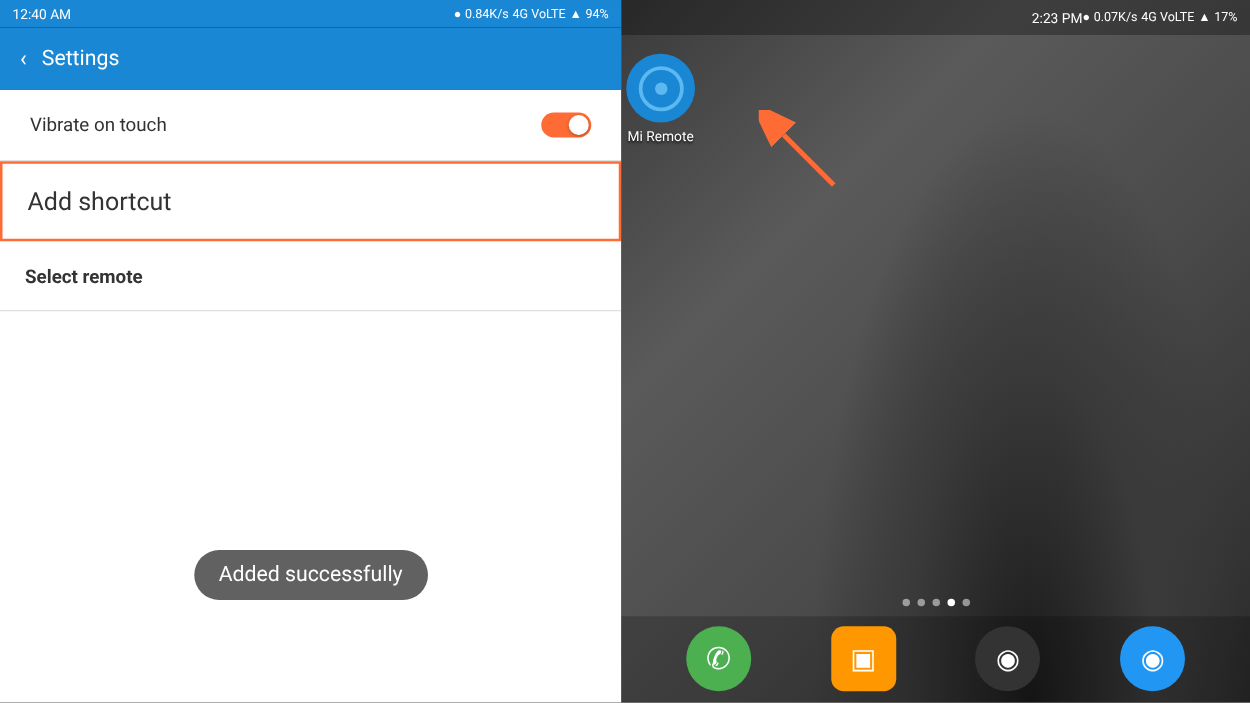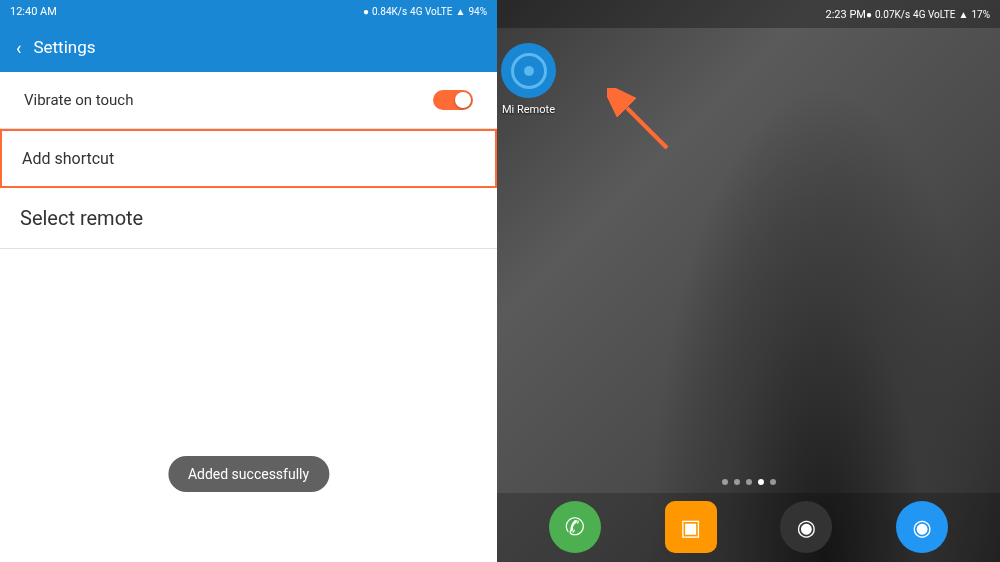--- a/index.html
+++ b/index.html
@@ -102,45 +102,46 @@
 
     .add-shortcut-row {
       padding: 18px 20px;
       border: 2px solid #ff6b35;
       margin: 0;
       cursor: pointer;
       background: #fff;
     }
 
     .add-shortcut-label {
-      font-size: 16px;
+      font-size: 20px;
       color: #333;
     }
 
     .select-remote-row {
       padding: 18px 20px;
       border-bottom: 1px solid #e0e0e0;
       cursor: pointer;
     }
 
     .select-remote-label {
-      font-size: 20px;
+      font-size: 15px;
       color: #333;
+      font-weight: bold;
     }
 
     .toast-notification {
       position: absolute;
-      bottom: 36px;
+      bottom: 48px;
       left: 50%;
       transform: translateX(-50%);
       background: rgba(80, 80, 80, 0.9);
       color: white;
       padding: 10px 20px;
       border-radius: 20px;
-      font-size: 14px;
+      font-size: 17px;
       white-space: nowrap;
     }
 
     
     .right-panel {
       width: 503px;
       height: 562px;
       background: #5a5a5a;
       position: relative;
       overflow: hidden;

